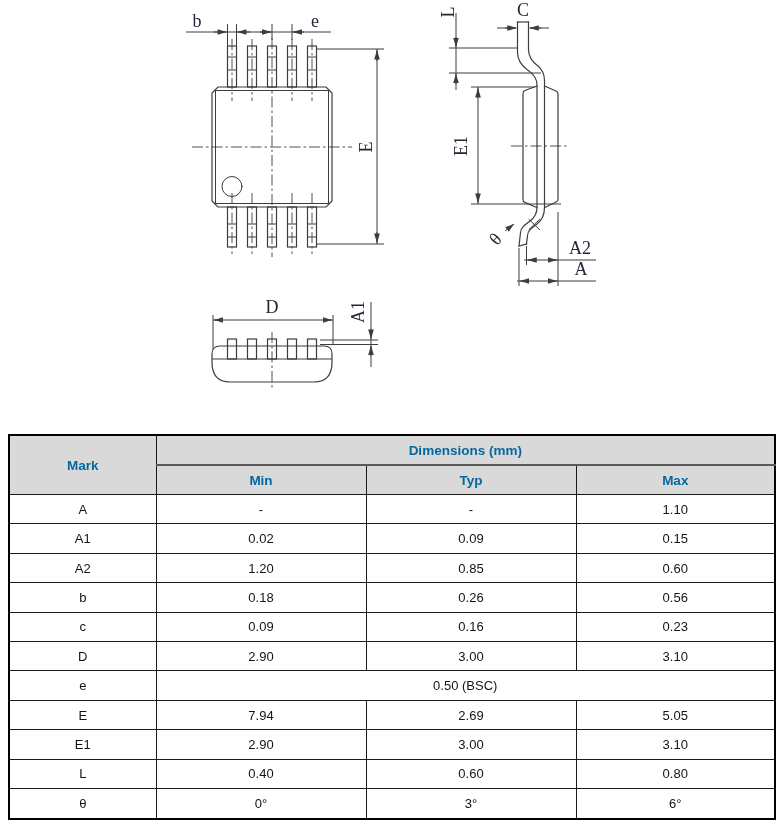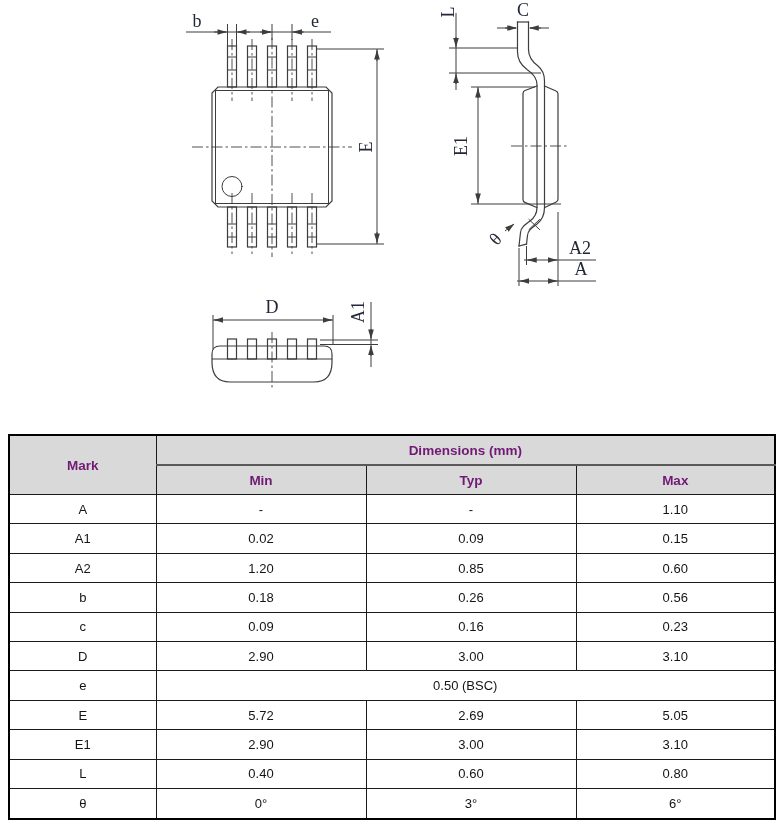--- a/index.html
+++ b/index.html
@@ -26,21 +26,21 @@
     width:766px;height:386px;
     border-collapse:collapse;table-layout:fixed;
     border:2px solid #000;
   }
   #dim-table th,#dim-table td{
     border:1.5px solid var(--tborder,#1a1a1a);
     text-align:center;vertical-align:middle;padding:0;
   }
   #dim-table thead th{
     background:var(--header-bg,#d9d9d9);
-    font-size:13.5px;font-weight:600;color:#701a75;
+    font-size:13.5px;font-weight:600;color:#0369a1;
     height:28px;
   }
   #dim-table thead th.dims-header{border-bottom:2px solid #595959;}
   #dim-table tbody td{
     font-size:13px;font-weight:400;color:#141414;background:#fff;
   }
 </style>
 </head>
 <body>
 
@@ -299,21 +299,21 @@
         <td>2.90</td>
         <td>3.00</td>
         <td>3.10</td>
       </tr>
       <tr>
         <td>e</td>
         <td colspan="3">0.50 (BSC)</td>
       </tr>
       <tr>
         <td>E</td>
-        <td>5.72</td>
+        <td>7.94</td>
         <td>2.69</td>
         <td>5.05</td>
       </tr>
       <tr>
         <td>E1</td>
         <td>2.90</td>
         <td>3.00</td>
         <td>3.10</td>
       </tr>
       <tr>

